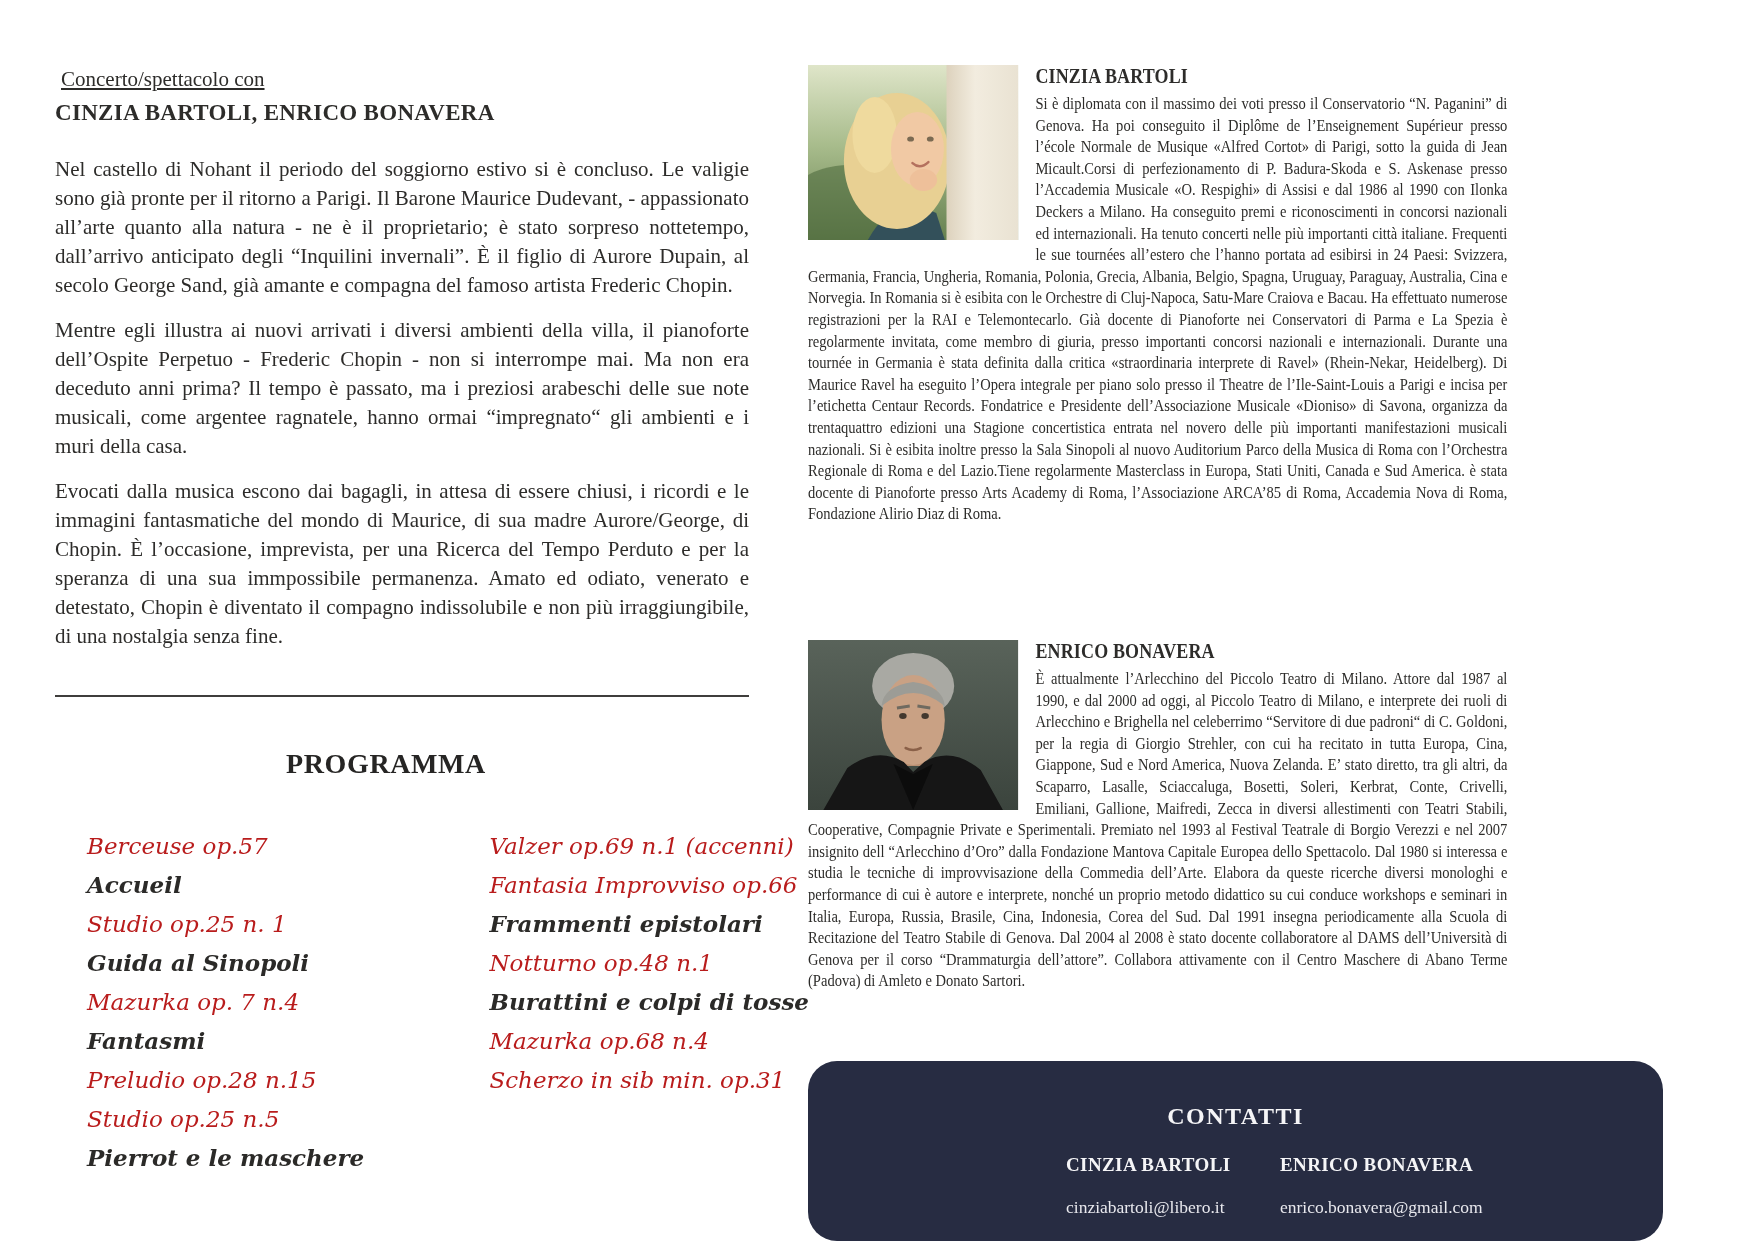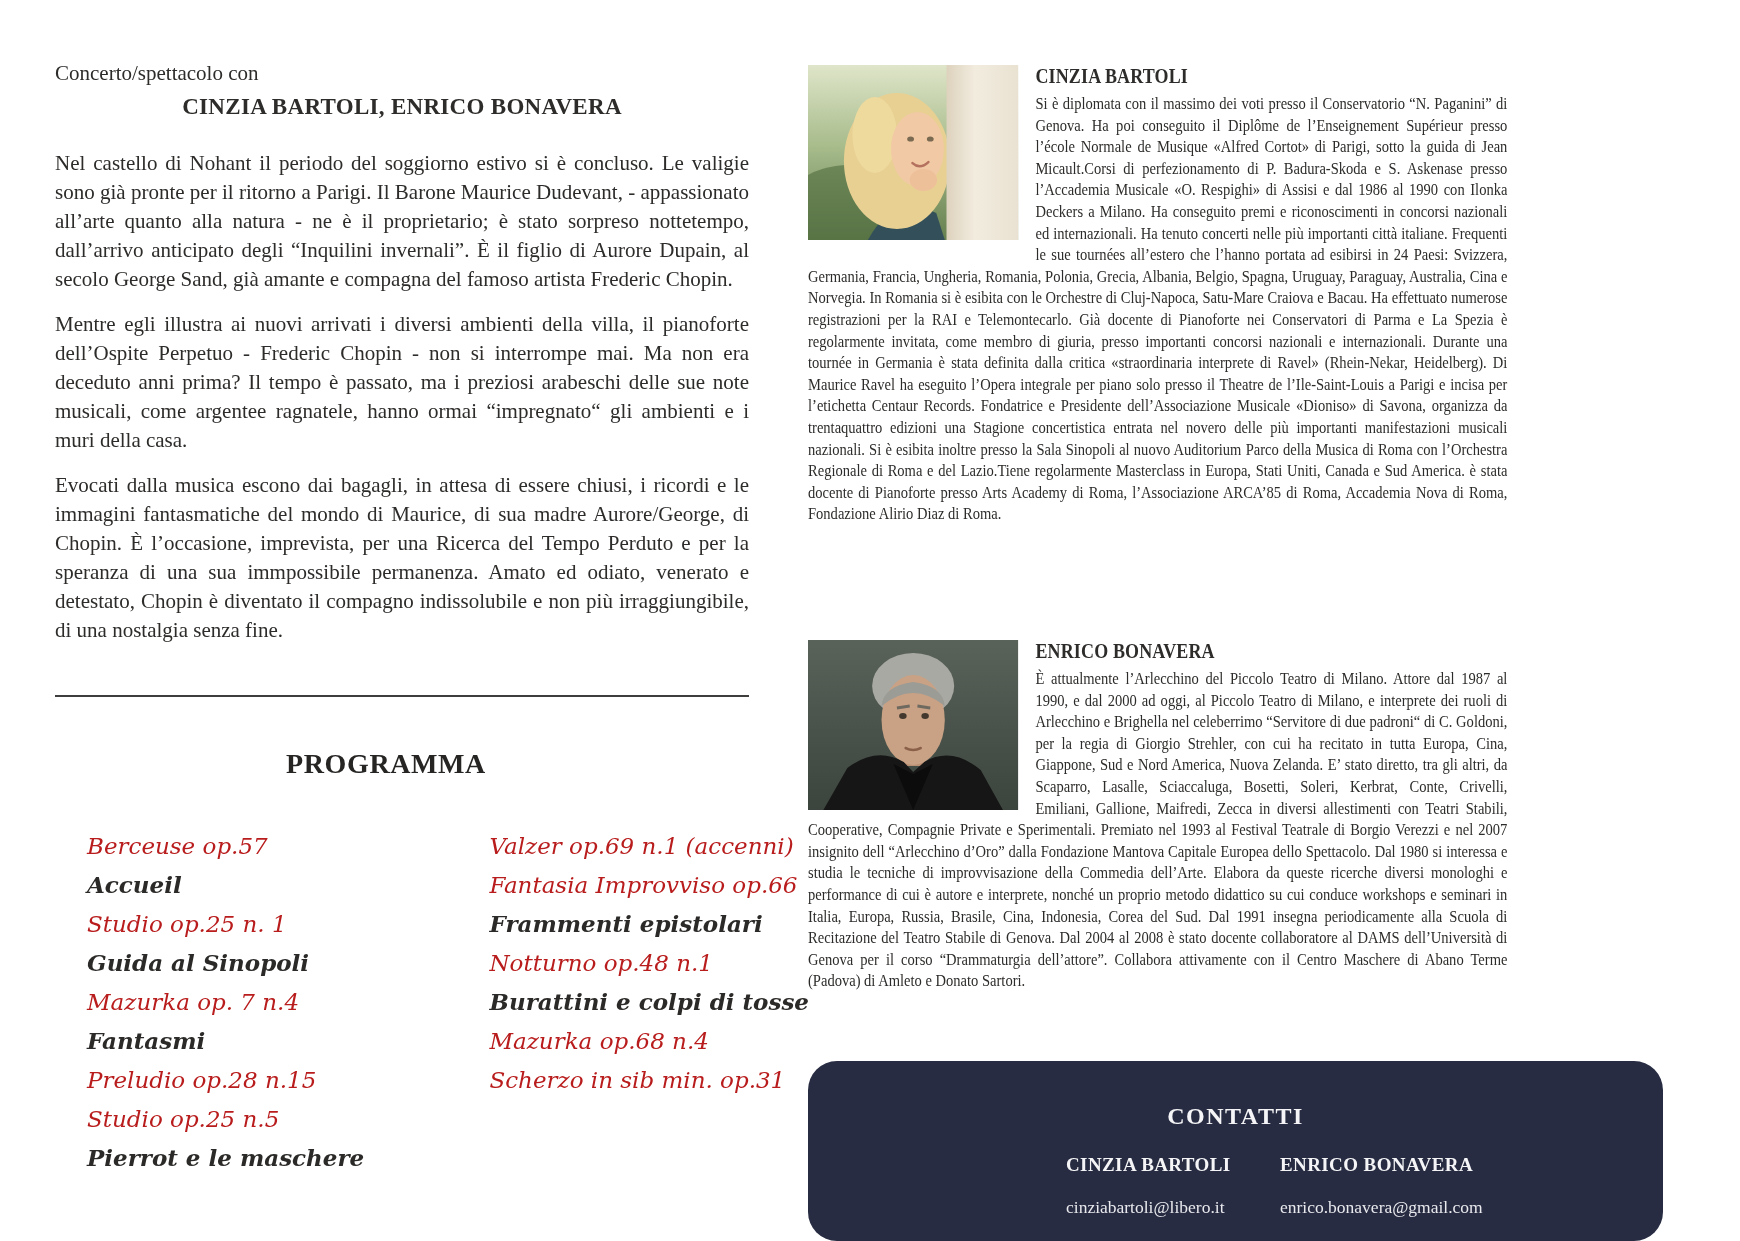--- a/index.html
+++ b/index.html
@@ -1,22 +1,22 @@
 <!DOCTYPE html>
 <html><head>
 <meta charset="utf-8">
 <style>
   html,body{margin:0;padding:0;background:#ffffff;}
   .page{position:relative;width:1740px;height:1241px;background:#ffffff;overflow:hidden;
         font-family:"Liberation Serif",serif;color:#2d2c2a;}
 
   
   .intro{position:absolute;left:55px;top:60px;width:694px;height:628px;overflow:hidden;}
-  .kicker{margin:0;font-size:21px;line-height:26px;}
-  .performers{margin:6px 0 0;font-size:23px;line-height:30px;letter-spacing:.3px;font-weight:700;text-align:center;}
+  .kicker{margin:6px;font-size:21px;line-height:26px;text-decoration:underline;}
+  .performers{margin:6px 0 0;font-size:23px;line-height:30px;letter-spacing:.3px;font-weight:700;}
   .body-par{margin:27px 0 0;font-size:21px;line-height:29px;text-align:justify;}
   .body-par.follow{margin-top:16px;}
 
   .divider{position:absolute;left:55px;top:695px;width:694px;border:0;margin:0;
            border-top:2px solid #3f3e3c;}
 
   .program-section{position:absolute;left:39px;top:748px;width:770px;}
   .program-heading{margin:0;width:694px;text-align:center;font-size:28px;letter-spacing:.6px;
                    font-weight:700;color:#262524;}
   .program-lists{display:flex;margin-top:48px;padding-left:48px;}

